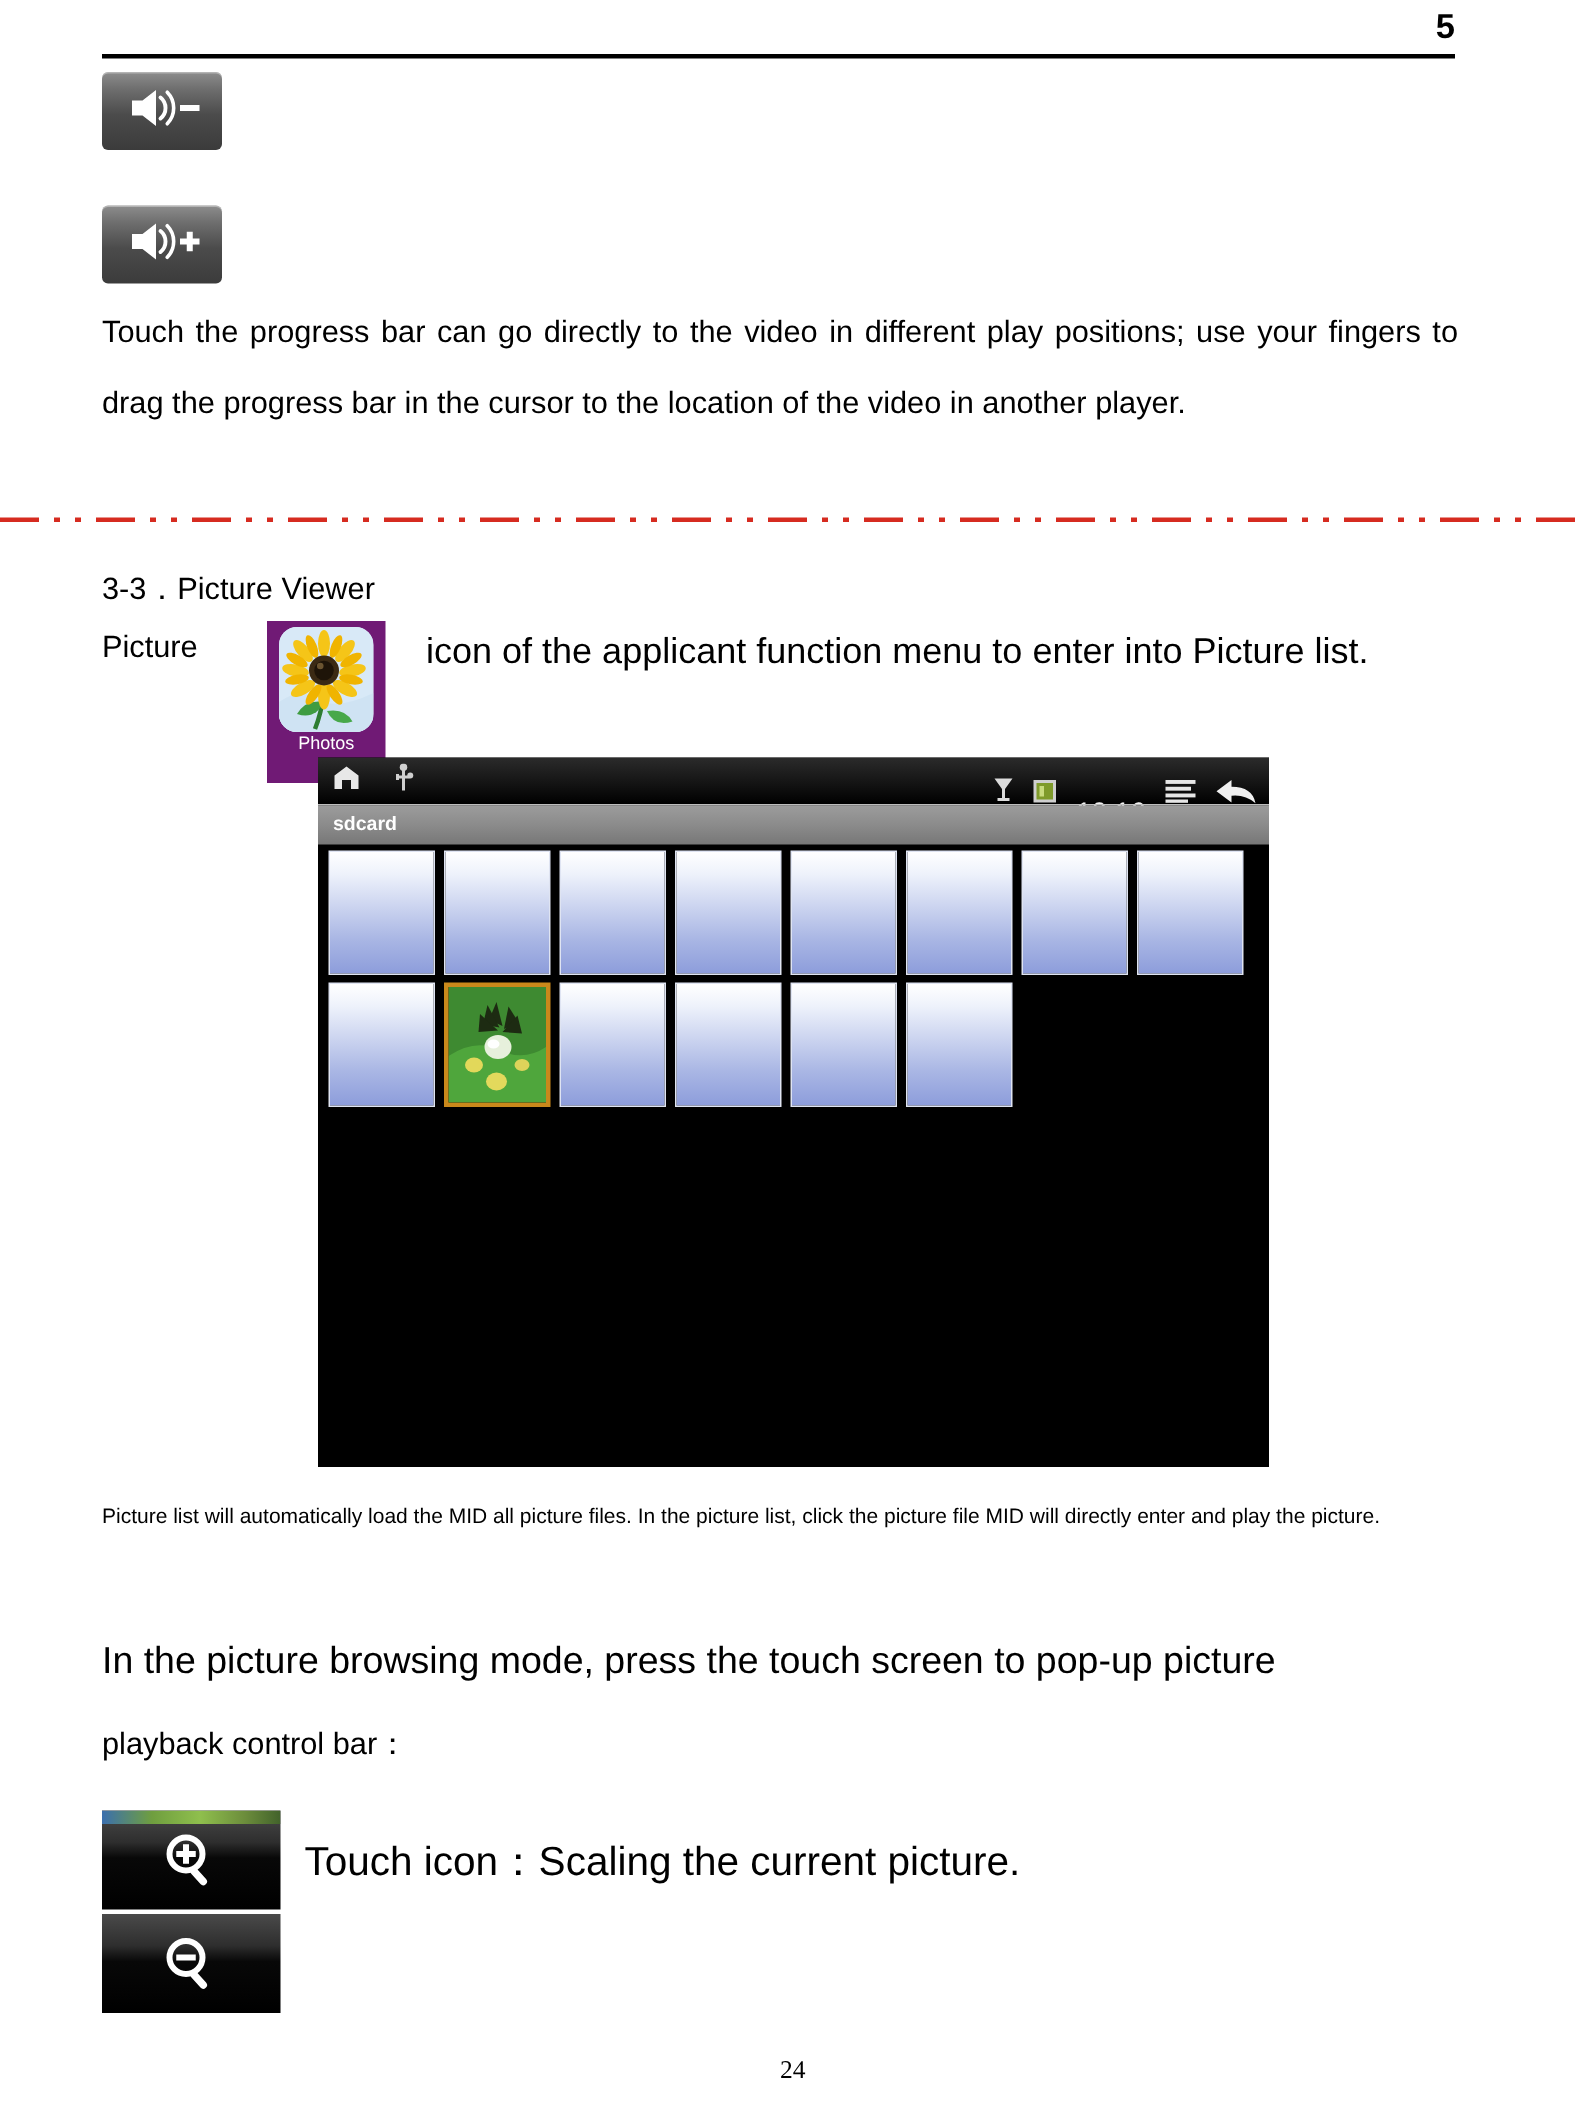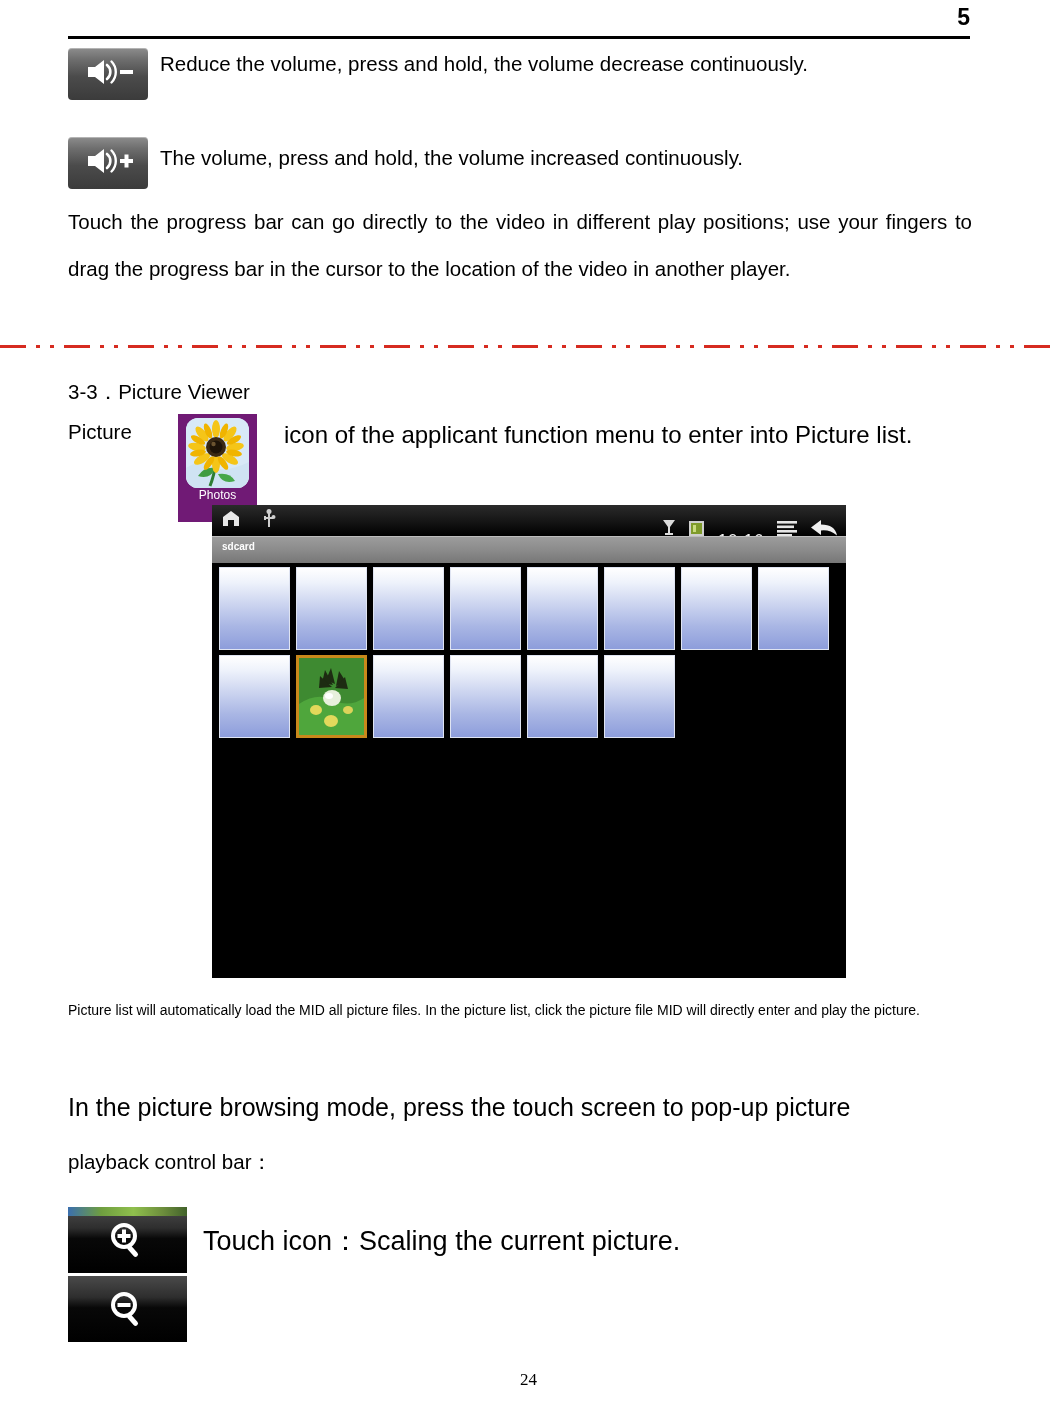--- a/index.html
+++ b/index.html
@@ -212,21 +212,21 @@
     left: 0; top: 31px;
     width: 100%;
     height: 26px;
     background: linear-gradient(180deg,#9c9c9c 0%,#8b8b8b 50%,#777 100%);
     border-top: 1px solid #bdbdbd;
   }
   .and-pathbar .path-label {
     position: absolute;
     left: 10px; top: 4px;
     color: #ffffff;
-    font-size: 10px;
+    font-size: 13px;
     font-weight: bold;
   }
   .and-grid {
     position: absolute;
     left: 7px;
     top: 62px;
     width: 620px;
     display: flex;
     flex-wrap: wrap;
     gap: 5px 6px;
@@ -319,34 +319,32 @@
 
 <div class="vol-row-1">
   <div class="btn-img btn-vol-down">
     <svg width="56" height="34" viewBox="0 0 56 34" aria-hidden="true">
       <path d="M8 12 h7 L24 5 v24 L15 22 H8 Z" fill="#ffffff"></path>
       <path d="M27 10 a9 9 0 0 1 0 14" stroke="#ffffff" stroke-width="2.6" fill="none" stroke-linecap="round"></path>
       <path d="M31.5 6.5 a15 15 0 0 1 0 21" stroke="#ffffff" stroke-width="2.4" fill="none" stroke-linecap="round"></path>
       <rect x="40" y="15" width="13" height="4" fill="#ffffff"></rect>
     </svg>
   </div>
-  <div class="para body-text justified">Reduce the volume, press and hold, the volume decrease continuously.</div>
 </div>
 
 <div class="vol-row-2">
   <div class="btn-img btn-vol-up">
     <svg width="56" height="34" viewBox="0 0 56 34" aria-hidden="true">
       <path d="M8 12 h7 L24 5 v24 L15 22 H8 Z" fill="#ffffff"></path>
       <path d="M27 10 a9 9 0 0 1 0 14" stroke="#ffffff" stroke-width="2.6" fill="none" stroke-linecap="round"></path>
       <path d="M31.5 6.5 a15 15 0 0 1 0 21" stroke="#ffffff" stroke-width="2.4" fill="none" stroke-linecap="round"></path>
       <rect x="40" y="15" width="13" height="4" fill="#ffffff"></rect>
       <rect x="44.5" y="10.5" width="4" height="13" fill="#ffffff"></rect>
     </svg>
   </div>
-  <div class="para body-text">The volume, press and hold, the volume increased continuously.</div>
 </div>
 
 <div class="para-progress body-text justified">Touch the progress bar can go directly to the video in different play positions; use your fingers to drag the progress bar in the cursor to the location of the video in another player.</div>
 
 <div class="sep-dashdot"></div>
 
 <div class="sec-heading">3-3．Picture Viewer</div>
 
 <div class="clicking-block">
   <div class="clicking-label">Picture</div>

